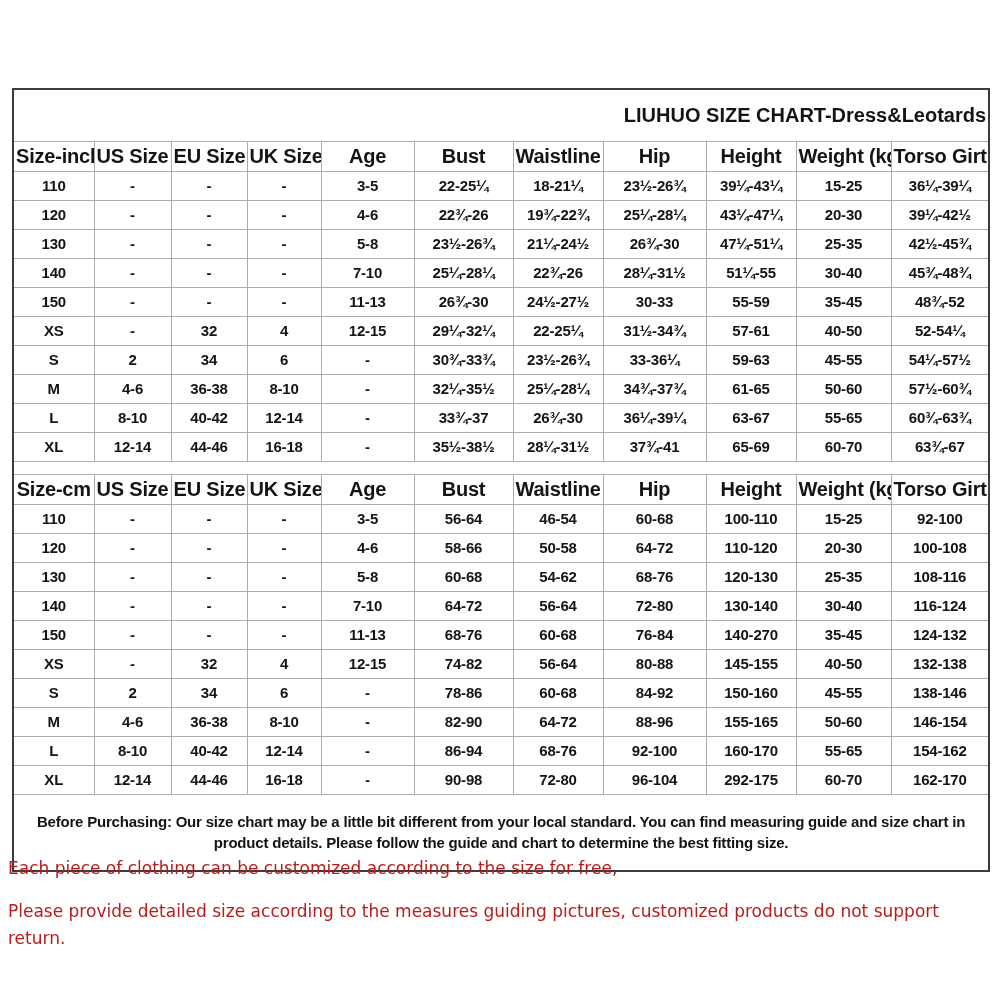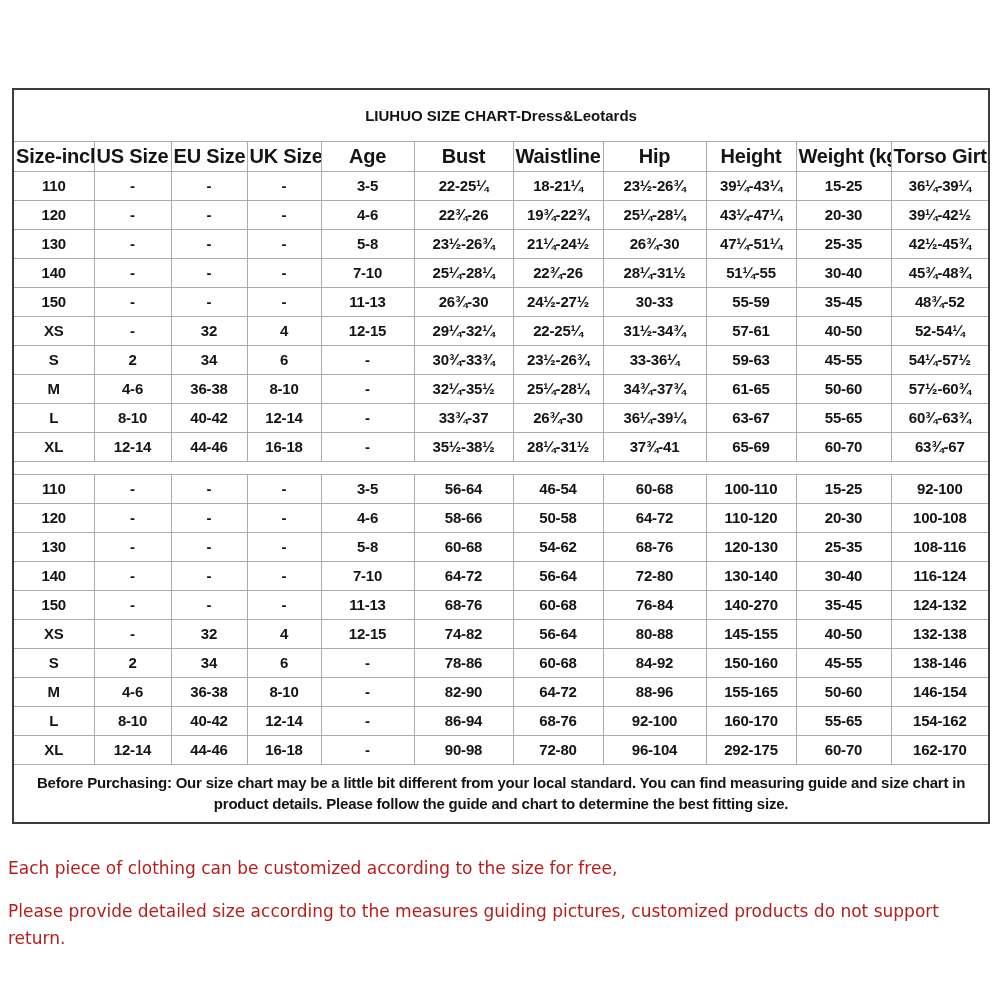--- a/index.html
+++ b/index.html
@@ -24,31 +24,32 @@
     font-size: 15px;
     letter-spacing: -0.2px;
     color: #141414;
     padding: 0 2px;
     height: 29px;
     white-space: nowrap;
     overflow: hidden;
   }
   tr.title-row td {
     height: 52px;
-    font-size: 15px;
+    font-size: 20px;
     letter-spacing: 0;
+    text-align: right;
   }
   tr.header-row th { height: 30px; font-size: 20px; }
   tr.spacer-row td { height: 13px; }
   tr.note-row td {
     height: 46px;
     white-space: normal;
     line-height: 1.45;
     font-size: 15px;
-    padding: 7px 6px;
+    padding: 16px 6px;
   }
 
   .footer-note {
     position: absolute;
     left: 8px;
     top: 855px;
     width: 990px;
     font-family: "DejaVu Sans", sans-serif;
     font-size: 17px;
     font-weight: 400;
@@ -219,20 +220,33 @@
           <td>28¼-31½</td>
           <td>37¾-41</td>
           <td>65-69</td>
           <td>60-70</td>
           <td>63¾-67</td>
         </tr>
 
       <tr class="spacer-row" id="spacer-row">
         <td colspan="11"></td>
       </tr>
+      <tr class="header-row" id="cm-header">
+          <th>Size-cm</th>
+          <th>US Size</th>
+          <th>EU Size</th>
+          <th>UK Size</th>
+          <th>Age</th>
+          <th>Bust</th>
+          <th>Waistline</th>
+          <th>Hip</th>
+          <th>Height</th>
+          <th>Weight (kg)</th>
+          <th>Torso Girth</th>
+        </tr>
         <tr class="data-row">
           <td>110</td>
           <td>-</td>
           <td>-</td>
           <td>-</td>
           <td>3-5</td>
           <td>56-64</td>
           <td>46-54</td>
           <td>60-68</td>
           <td>100-110</td>

